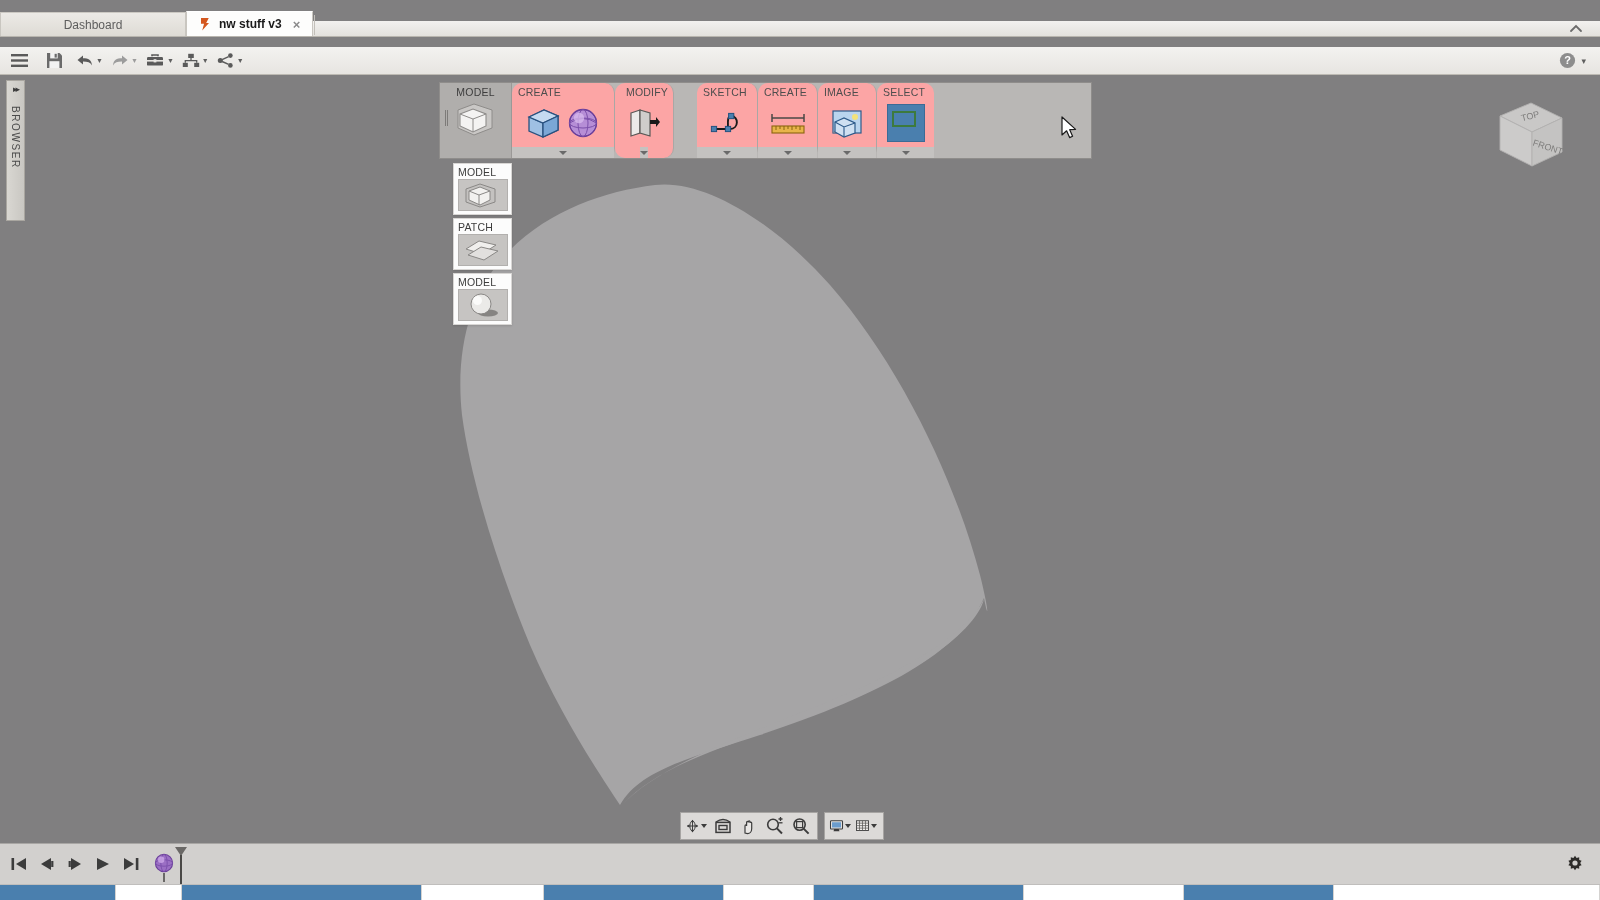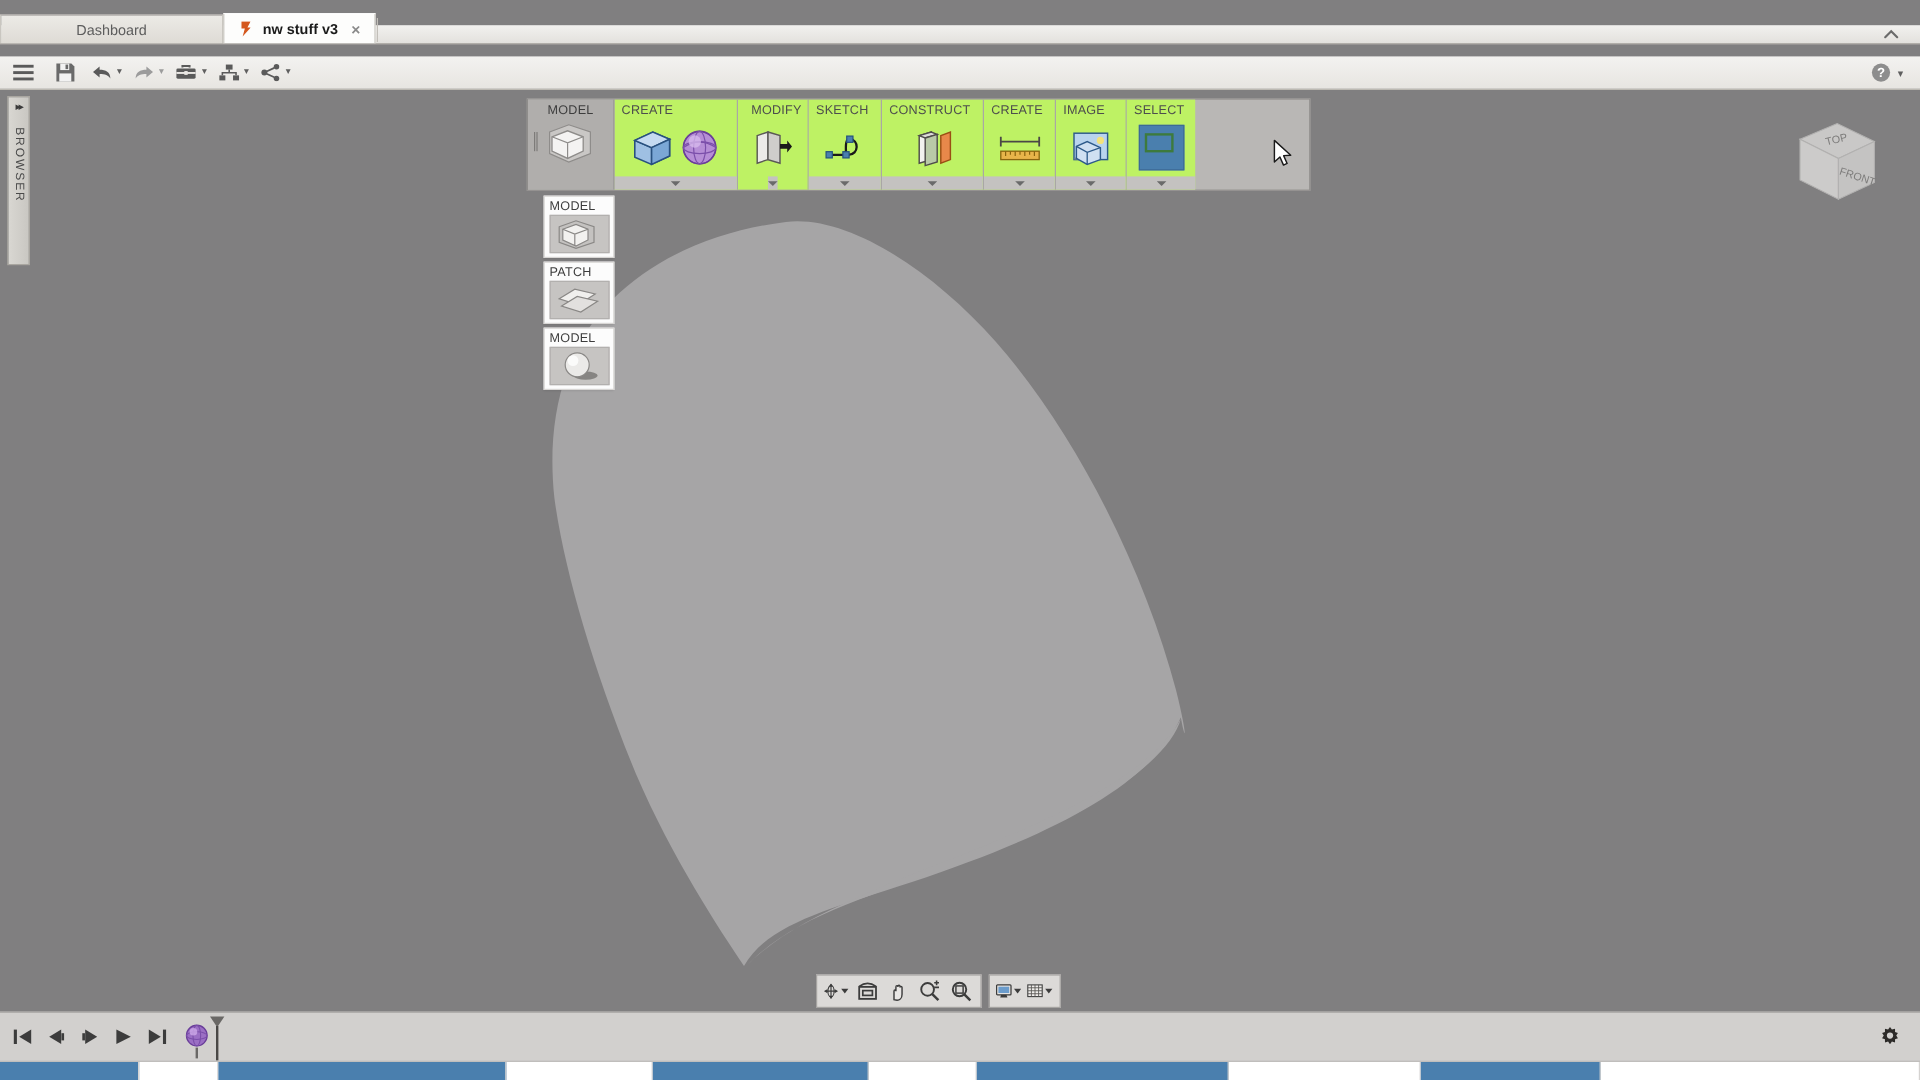--- a/index.html
+++ b/index.html
@@ -122,22 +122,22 @@
   }
   .rb-ws {
     width:72px; background:#b0aeac; border-right:1px solid #9b9997;
     display:flex; flex-direction:column; align-items:center;
     position:relative;
   }
   .rb-ws-label { font-size:10.5px; color:#3d3d3d; margin-top:3px; letter-spacing:.2px; }
   .rb-grip { position:absolute; left:5px; top:27px; width:3px; height:16px;
     border-left:1px solid #7d7b79; border-right:1px solid #7d7b79; }
   .rb-panel {
-    background:#bef264; border-right:1px solid #a9a7a5;
-    display:flex; flex-direction:column;
+    background:#fca5a5; border-right:1px solid #a9a7a5;
+    display:flex; flex-direction:column;border-radius:10px;
   }
   .rb-panel:last-child { border-right:none; }
   .rb-panel-title { font-size:10.5px; color:#4d4d4d; padding:3px 0 0 6px; letter-spacing:.2px; }
   .rb-icons { flex:1; display:flex; align-items:center; justify-content:center; gap:2px; padding:0 4px; }
   .rb-foot { height:11px; background:#c4c2c0; display:flex; align-items:center; justify-content:center; }
   .rb-foot-caret { width:0;height:0;border-left:4px solid transparent;border-right:4px solid transparent;border-top:4px solid #6a6a6a; }
   .rb-btn { width:38px; height:38px; display:flex; align-items:center; justify-content:center; position:relative; }
   .rb-btn.sel { background:#4a7fae; border:1px solid #3c6b96; }
 
   
@@ -365,53 +365,37 @@
               <path d="M24 14 L30 14 L30 11 L34 16 L30 21 L30 18 L24 18 Z" fill="#1a1a1a"></path>
             </svg>
           </div>
         </div>
         <div class="rb-foot">
           <div class="rb-foot-caret"></div>
         </div>
       </div>
 
 
-      <div class="rb-panel" style="width:61px;">
+      <div class="rb-panel" style="width:61px;margin-left:23px;">
         <div class="rb-panel-title">SKETCH</div>
         <div class="rb-icons">
           <div class="rb-btn">
             <svg width="36" height="30" viewBox="0 0 36 30">
               <path d="M5 21 C 5 21, 17 21, 21 21 C 30 21, 30 8, 22 8 C 18 8, 19 15, 19 21" fill="none" stroke="#1a1a1a" stroke-width="1.9"></path>
               <rect x="2.4" y="18.4" width="5.2" height="5.2" fill="#4a7fae" stroke="#24527f" stroke-width="1"></rect>
               <rect x="16.4" y="18.4" width="5.2" height="5.2" fill="#4a7fae" stroke="#24527f" stroke-width="1"></rect>
               <rect x="19.6" y="5.4" width="5.2" height="5.2" fill="#4a7fae" stroke="#24527f" stroke-width="1"></rect>
             </svg>
           </div>
         </div>
         <div class="rb-foot">
           <div class="rb-foot-caret"></div>
         </div>
       </div>
 
-      <div class="rb-panel" style="width:85px;">
-        <div class="rb-panel-title">CONSTRUCT</div>
-        <div class="rb-icons">
-          <div class="rb-btn">
-            <svg width="38" height="34" viewBox="0 0 38 34">
-              <path d="M8 7 L18 4 L18 27 L8 30 Z" fill="#f2f1ef" stroke="#4f4d4b" stroke-width="1.2"></path>
-              <path d="M8 7 L18 4 L23 6 L13 9 Z" fill="#dcdad8" stroke="#4f4d4b" stroke-width="1.2"></path>
-              <path d="M13 9 L23 6 L23 29 L13 32 Z" fill="#b9c9a8" stroke="#4f4d4b" stroke-width="1.2"></path>
-              <path d="M26 7 L34 4 L34 27 L26 30 Z" fill="#e8884a" stroke="#9a4e14" stroke-width="1.2"></path>
-            </svg>
-          </div>
-        </div>
-        <div class="rb-foot">
-          <div class="rb-foot-caret"></div>
-        </div>
-      </div>
 
       <div class="rb-panel" style="width:60px;">
         <div class="rb-panel-title">CREATE</div>
         <div class="rb-icons">
           <div class="rb-btn">
             <svg width="38" height="32" viewBox="0 0 38 32">
               <path d="M3 7 V15 M35 7 V15 M3 11 H35" stroke="#4a4846" stroke-width="1.5"></path>
               <rect x="3" y="19" width="32" height="7" fill="#e8b44a" stroke="#8a6410" stroke-width="1.1"></rect>
               <path d="M7 19 V23 M11 19 V22 M15 19 V23 M19 19 V22 M23 19 V23 M27 19 V22 M31 19 V23" stroke="#8a6410" stroke-width="1"></path>
             </svg>

